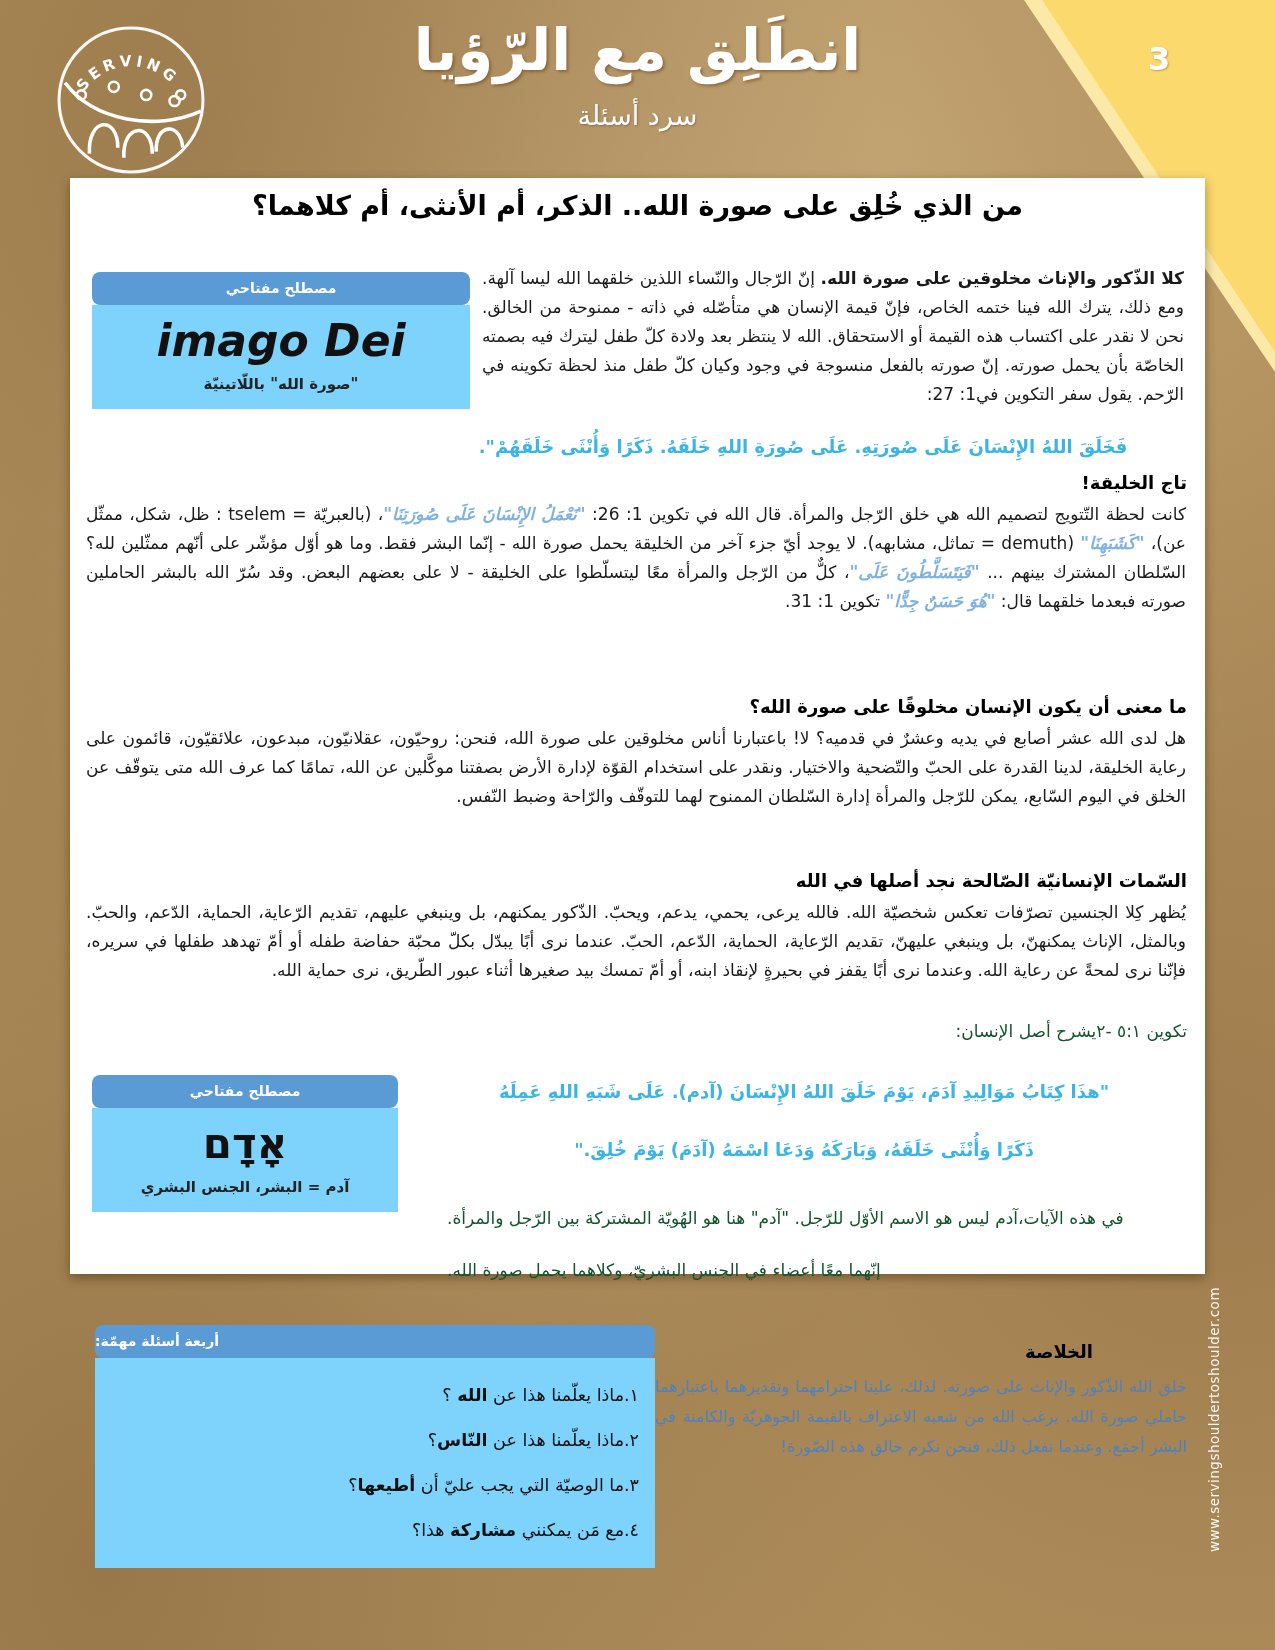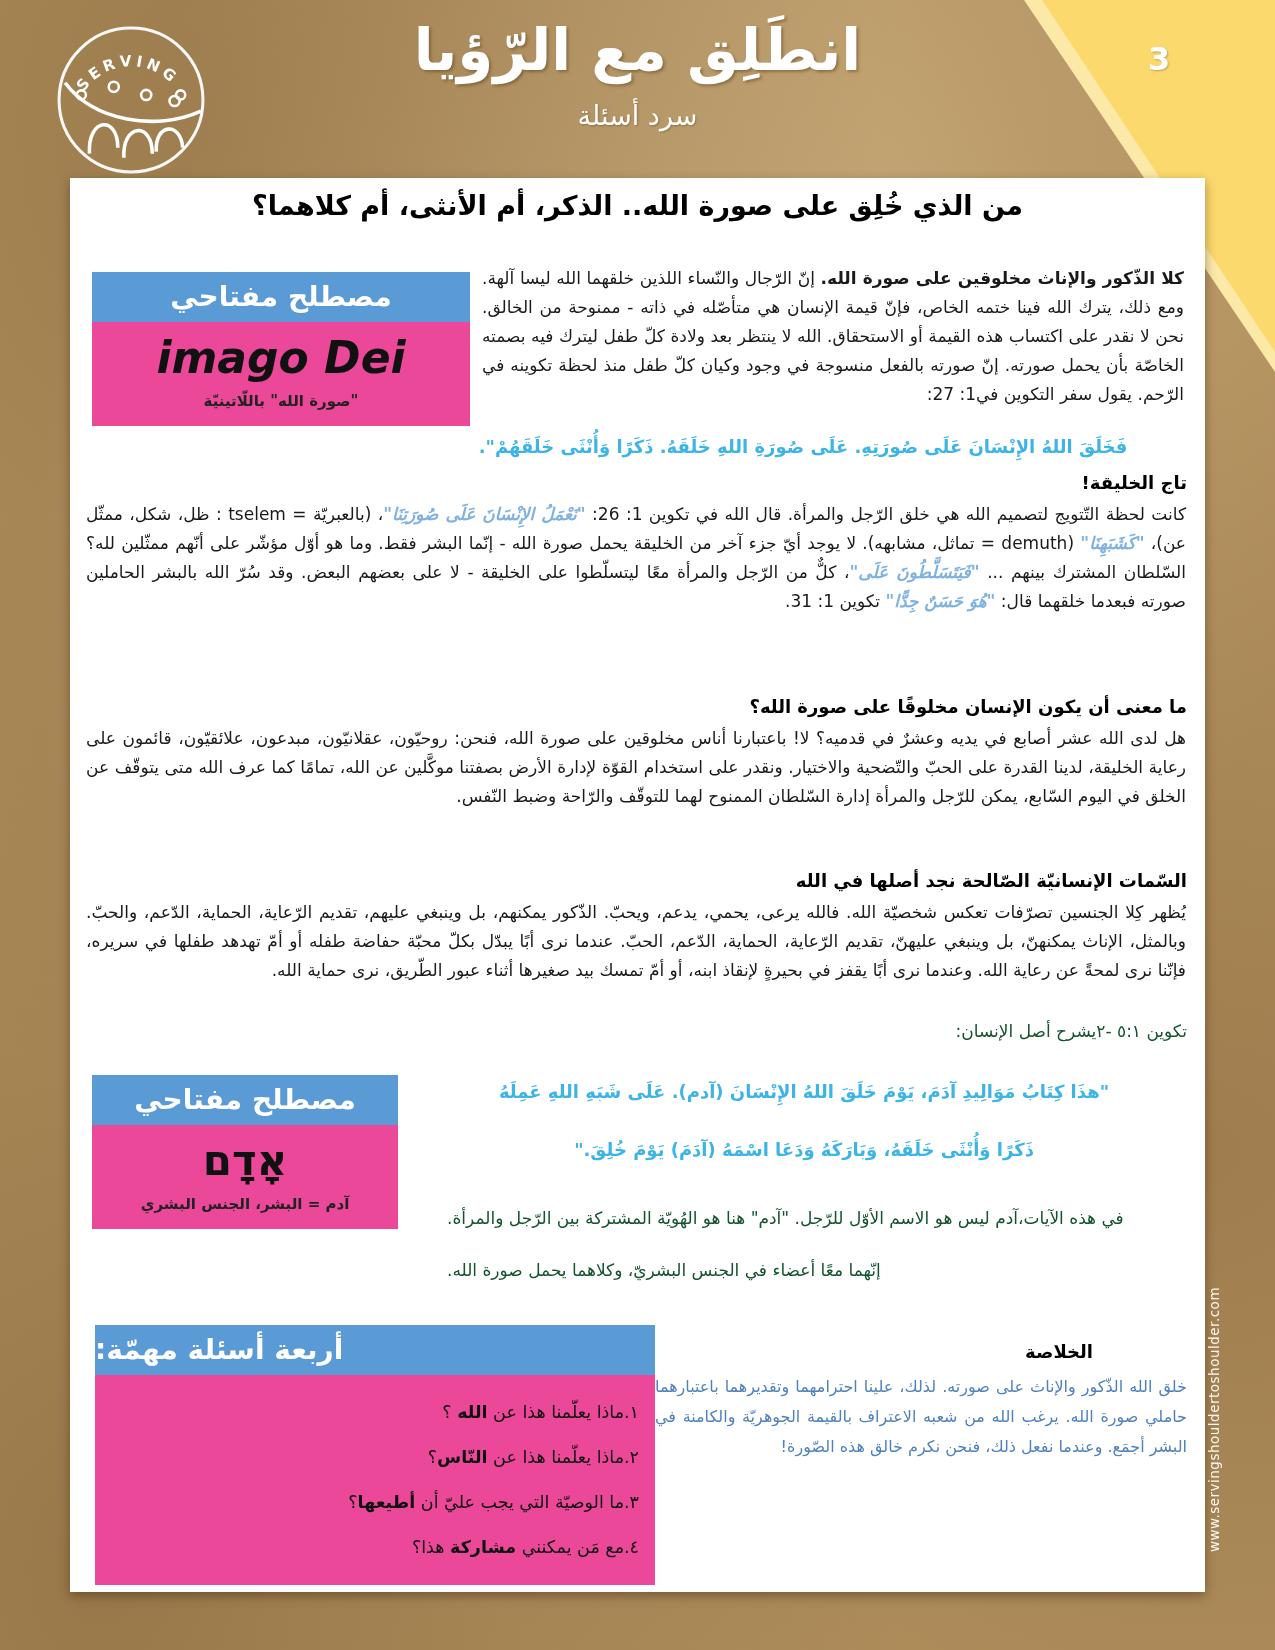--- a/index.html
+++ b/index.html
@@ -23,29 +23,29 @@
     font-size:32px;font-weight:bold;text-shadow:1px 1px 2px rgba(0,0,0,.25);}
   
   .logo{position:absolute;left:55px;top:24px;width:152px;height:152px;}
   .title{position:absolute;left:0;top:16px;width:1275px;text-align:center;
     direction:rtl;color:#fff;font-size:58px;font-weight:bold;
     text-shadow:2px 2px 3px rgba(90,60,25,.45);}
   .subtitle{position:absolute;left:0;top:100px;width:1275px;text-align:center;
     direction:rtl;color:#fff;font-size:27px;letter-spacing:1px;
     text-shadow:1px 1px 2px rgba(90,60,25,.4);}
   
-  .card{position:absolute;left:70px;top:178px;width:1135px;height:1414px;
+  .card{position:absolute;left:70px;top:178px;width:1135px;height:1096px;
     background:#fff;box-shadow:0 4px 10px rgba(60,38,12,.45);direction:rtl;}
   .card *{direction:rtl;}
   .h1{position:absolute;top:12px;left:0;width:100%;text-align:center;
     color:#000;font-size:27px;font-weight:bold;}
   .keybox{position:absolute;}
   .keybox .kb-head{background:#5b9bd5;color:#fff;text-align:center;
-    font-size:28px;font-weight:bold;padding:8px 0 9px;}
-  .keybox .kb-body{background:#ec4899;text-align:center;padding:12px 6px 16px;}
+    font-size:14px;font-weight:bold;padding:8px 0 9px;border-radius:8px;}
+  .keybox .kb-body{background:#7dd3fc;text-align:center;padding:12px 6px 16px;}
   .kb-term-latin{font-size:44px;font-weight:bold;font-style:italic;color:#111;line-height:1.1;}
   .kb-term-hebrew{font-size:42px;font-weight:bold;color:#111;line-height:1.15;direction:rtl;}
   .kb-caption{font-size:15px;color:#222;font-weight:bold;margin-top:10px;}
   .para{position:absolute;font-size:17px;line-height:29px;color:#1a1a1a;
     text-align:justify;text-align-last:right;}
   .rline{position:absolute;font-size:17px;color:#14532d;text-align:left;}
   .sechead{position:absolute;font-size:18px;font-weight:bold;color:#000;text-align:center;}
   .verse{position:absolute;text-align:center;color:#3cb4e5;font-size:18px;font-weight:bold;}
   .b{font-weight:bold;}
   .q{color:#7fb2e0;font-style:italic;font-weight:bold;}

